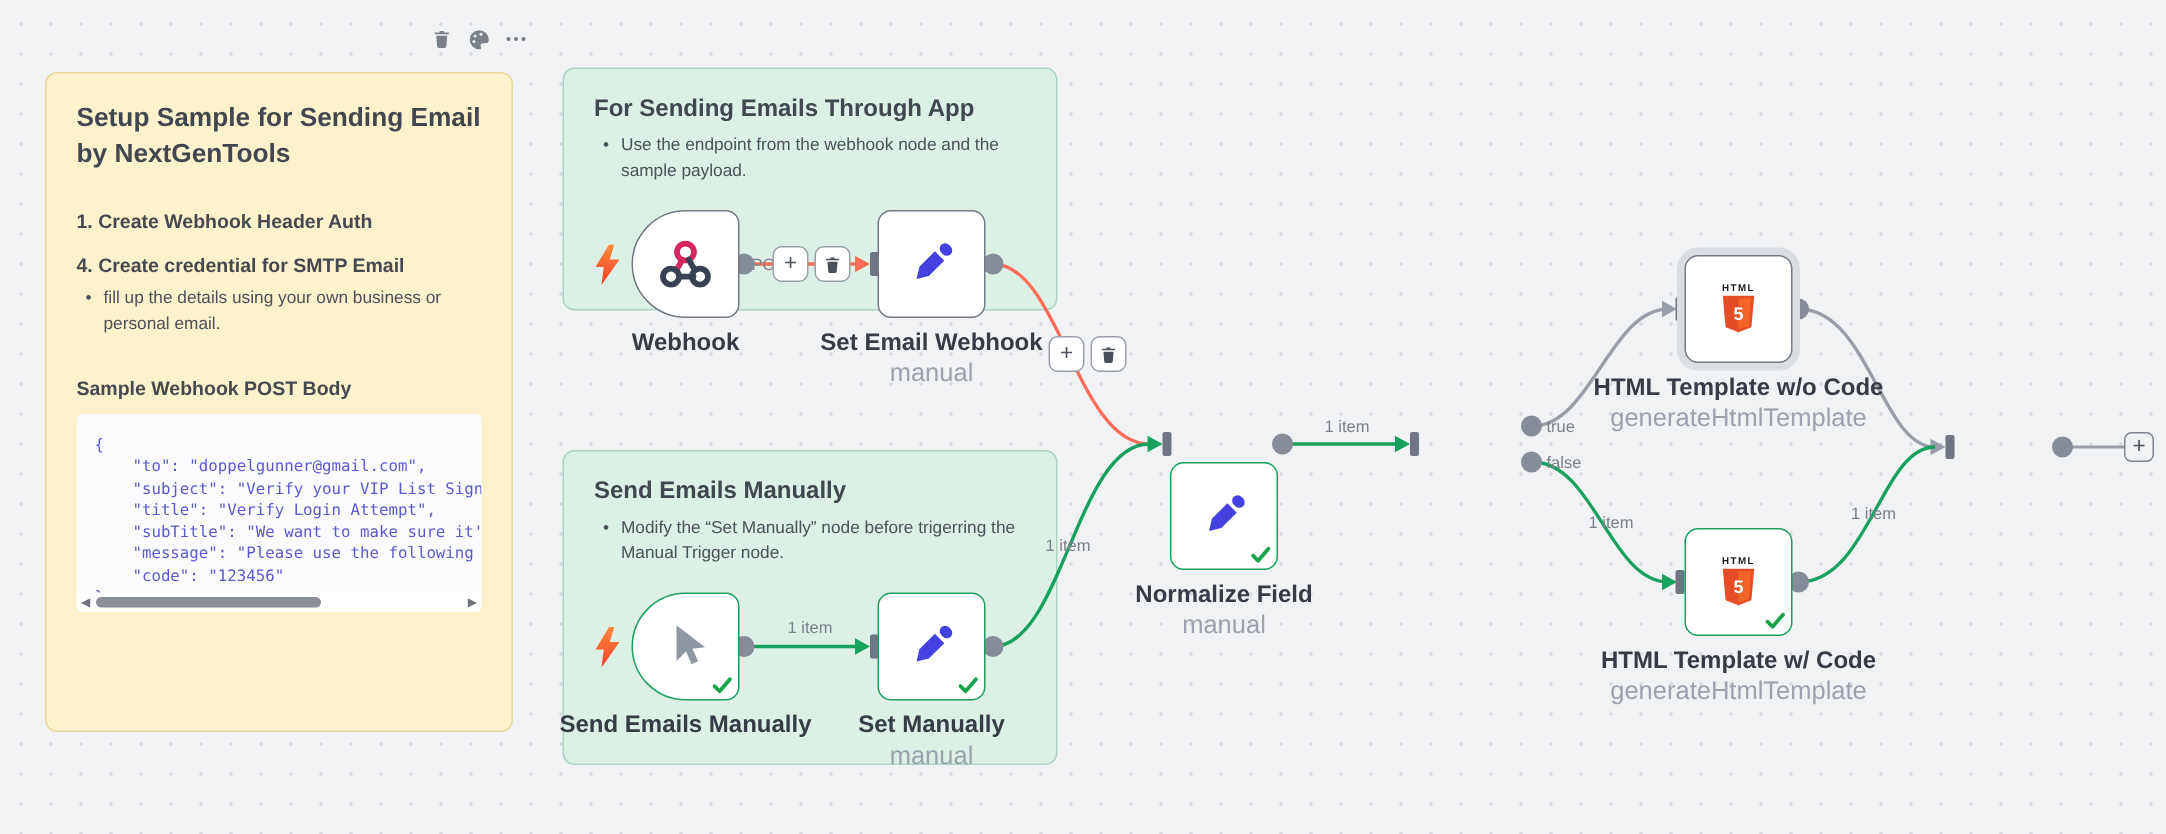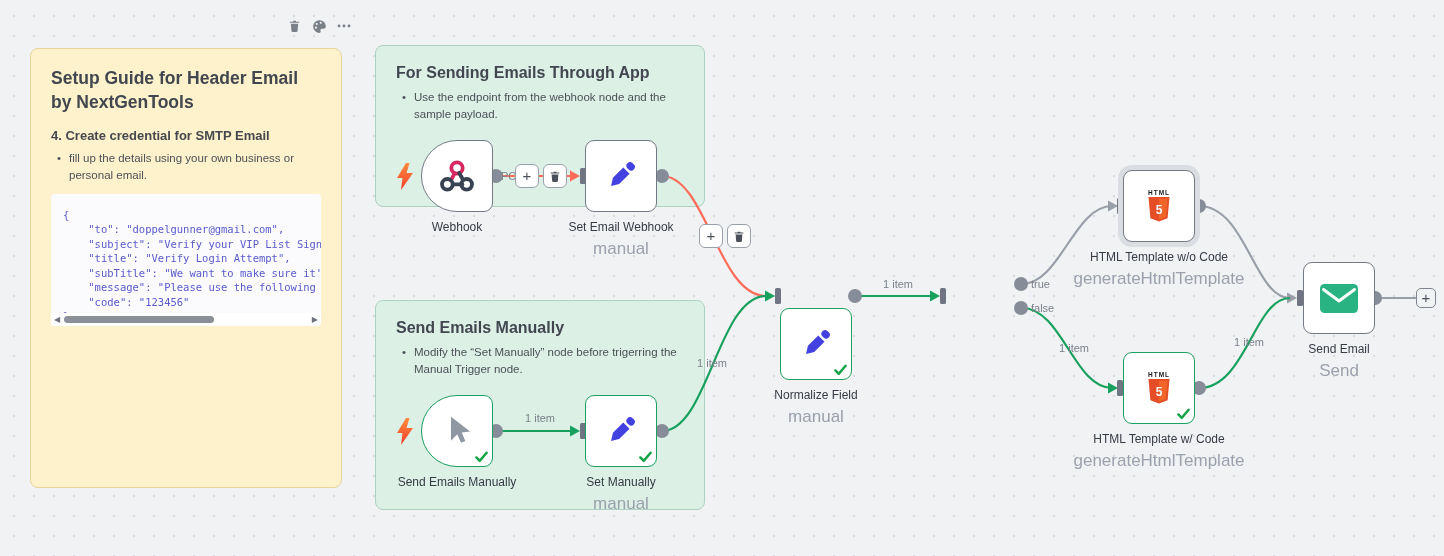--- a/index.html
+++ b/index.html
@@ -40,21 +40,21 @@
   .elabel { font-size:11px; fill:#7b818b; }
   
   .node { position:absolute; z-index:3; width:72px; }
   .node .box { width:72px; height:72px; background:#fff; border:1.8px solid #737a85; border-radius:9px;
                display:flex; align-items:center; justify-content:center; position:relative; }
   .node.trigger .box { border-radius:36px 9px 9px 36px; }
   .node.ok .box { border-color:#1ba05f; }
   .node.selected .box { box-shadow:0 0 0 5px #dadde2; }
   .node .check { position:absolute; right:3px; bottom:2px; }
   .node .nlabel { position:absolute; top:80px; left:50%; transform:translateX(-50%); white-space:nowrap;
-                  font-size:12px; font-weight:400; color:#363b45; }
+                  font-size:16px; font-weight:700; color:#363b45; }
   .node .nsub { position:absolute; top:99px; left:50%; transform:translateX(-50%); white-space:nowrap;
                 font-size:17px; color:#9ba1ad; }
   .bolt { position:absolute; z-index:3; }
   
   .ebtn { position:absolute; z-index:4; width:24px; height:24px; background:#fff; border:1.5px solid #9aa0aa;
           border-radius:6px; display:flex; align-items:center; justify-content:center; cursor:pointer; }
   .plus-endpoint { position:absolute; z-index:4; width:20px; height:20px; background:#f1f2f4; border:1.7px solid #7e858f;
           border-radius:5px; display:flex; align-items:center; justify-content:center; cursor:pointer; }
   .plus-glyph { font-size:15px; line-height:1; color:#4b515a; font-weight:400; margin-top:-1px; }
   .html5 { display:flex; flex-direction:column; align-items:center; }
@@ -82,23 +82,25 @@
     <div class="tbtn">
       <svg width="14" height="6" viewBox="0 0 14 6">
           <circle cx="2" cy="3" r="1.4" fill="#7b8188"></circle>
           <circle cx="7" cy="3" r="1.4" fill="#7b8188"></circle>
           <circle cx="12" cy="3" r="1.4" fill="#7b8188"></circle>
         </svg>
     </div>
   </div>
 
   <div class="sticky yellow" style="left:30px; top:48px; width:312px; height:440px;">
-    <h1>Setup Guide for Header Email by NextGenTools</h1>
+    <h1>Setup Sample for Sending Email by NextGenTools</h1>
+    <div class="step" style="margin-top:26px;">1. Create Webhook Header Auth</div>
     <div class="step">4. Create credential for SMTP Email</div>
     <div class="bullet">fill up the details using your own business or personal email.</div>
+    <div class="code-title">Sample Webhook POST Body</div>
     <div class="code-block">
       <div class="cl">{</div>
       <div class="cl">    "to": "doppelgunner@gmail.com",</div>
       <div class="cl">    "subject": "Verify your VIP List Sign-i</div>
       <div class="cl">    "title": "Verify Login Attempt",</div>
       <div class="cl">    "subTitle": "We want to make sure it's</div>
       <div class="cl">    "message": "Please use the following co</div>
       <div class="cl">    "code": "123456"</div>
       <div class="cl">}</div>
       <div class="hscroll">
@@ -305,28 +307,18 @@
         </svg>
       </div>
       <svg class="check" width="15" height="14" viewBox="0 0 16 15">
           <path d="M2.5 8 l3.6 3.6 L13.5 3" stroke="#17a34a" stroke-width="2.7" fill="none" stroke-linecap="round" stroke-linejoin="round"></path>
         </svg>
     </div>
     <div class="nlabel">HTML Template w/ Code</div>
     <div class="nsub">generateHtmlTemplate</div>
   </div>
 
-  <div class="node" style="left:1303px; top:262px;">
-    <div class="box">
-      <svg width="40" height="31" viewBox="0 0 40 31">
-        <rect x="1" y="1" width="38" height="29" rx="4.5" fill="#29b383"></rect>
-        <path d="M4.5 6.5 L20 18 L35.5 6.5" stroke="#ffffff" stroke-width="3" fill="none" stroke-linecap="round" stroke-linejoin="round"></path>
-      </svg>
-    </div>
-    <div class="nlabel">Send Email</div>
-    <div class="nsub">Send</div>
-  </div>
 
   <div class="plus-endpoint" style="left:1416px; top:288px;">
     <span class="plus-glyph">+</span>
   </div>
 
 </div>
 
 </body></html>

